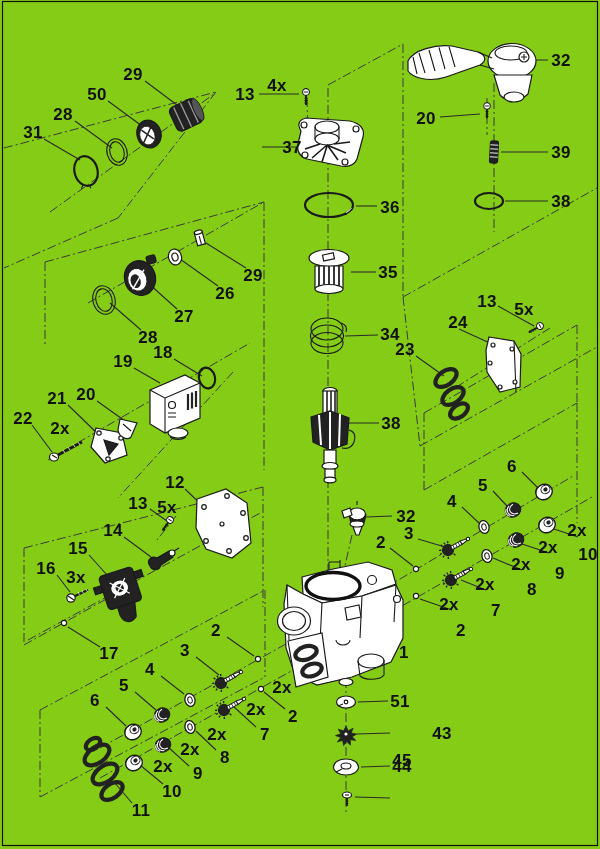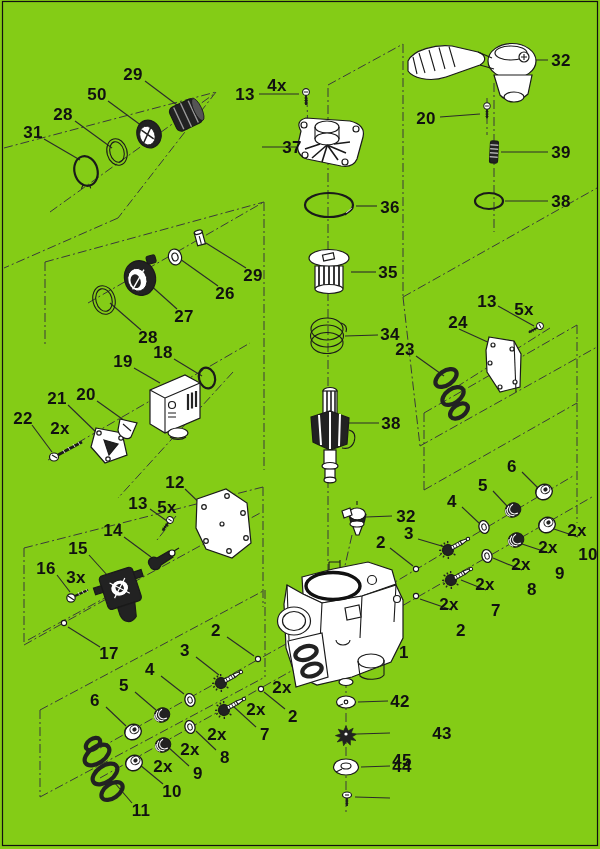--- a/index.html
+++ b/index.html
@@ -487,18 +487,18 @@
       <span class="callout" style="left: 256px; top: 709px;">2x</span>
       <span class="callout" style="left: 265px; top: 734px;">7</span>
       <span class="callout" style="left: 217px; top: 734px;">2x</span>
       <span class="callout" style="left: 225px; top: 757px;">8</span>
       <span class="callout" style="left: 190px; top: 749px;">2x</span>
       <span class="callout" style="left: 198px; top: 773px;">9</span>
       <span class="callout" style="left: 163px; top: 766px;">2x</span>
       <span class="callout" style="left: 172px; top: 791px;">10</span>
       <span class="callout" style="left: 141px; top: 810px;">11</span>
       <span class="callout" style="left: 404px; top: 652px;">1</span>
-      <span class="callout" style="left: 400px; top: 701px;">42</span>
+      <span class="callout" style="left: 400px; top: 701px;">51</span>
       <span class="callout" style="left: 402px; top: 733px; margin-left: 40px;">43</span>
       <span class="callout" style="left: 402px; top: 766px;">44</span>
       <span class="callout" style="left: 402px; top: 760px;">45</span>
     </div>
 </div>
 
 </body></html>

